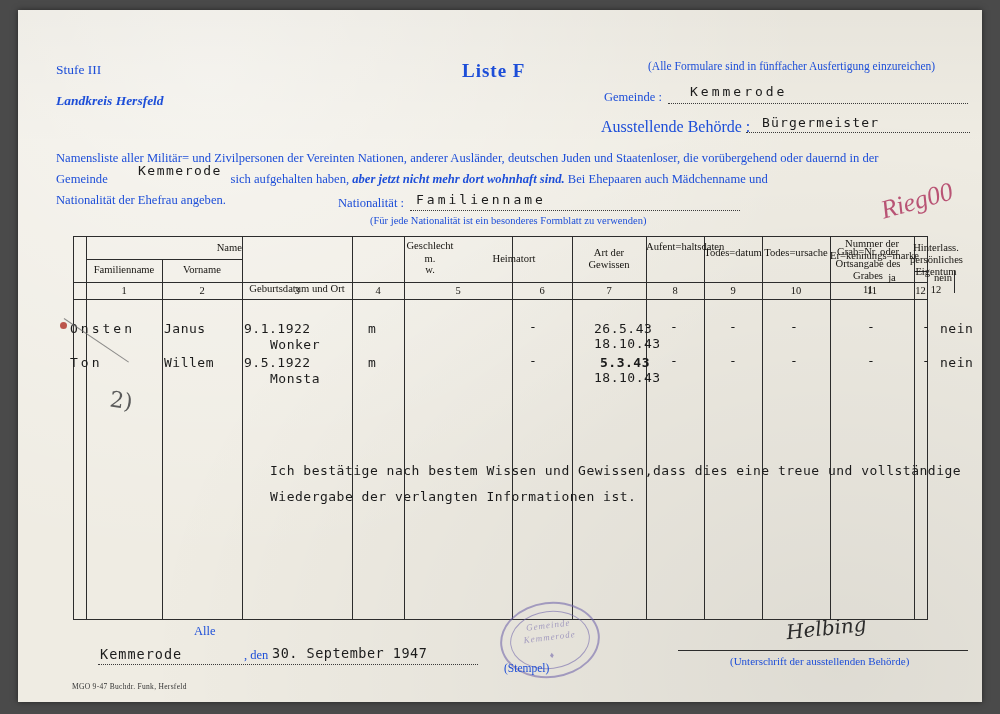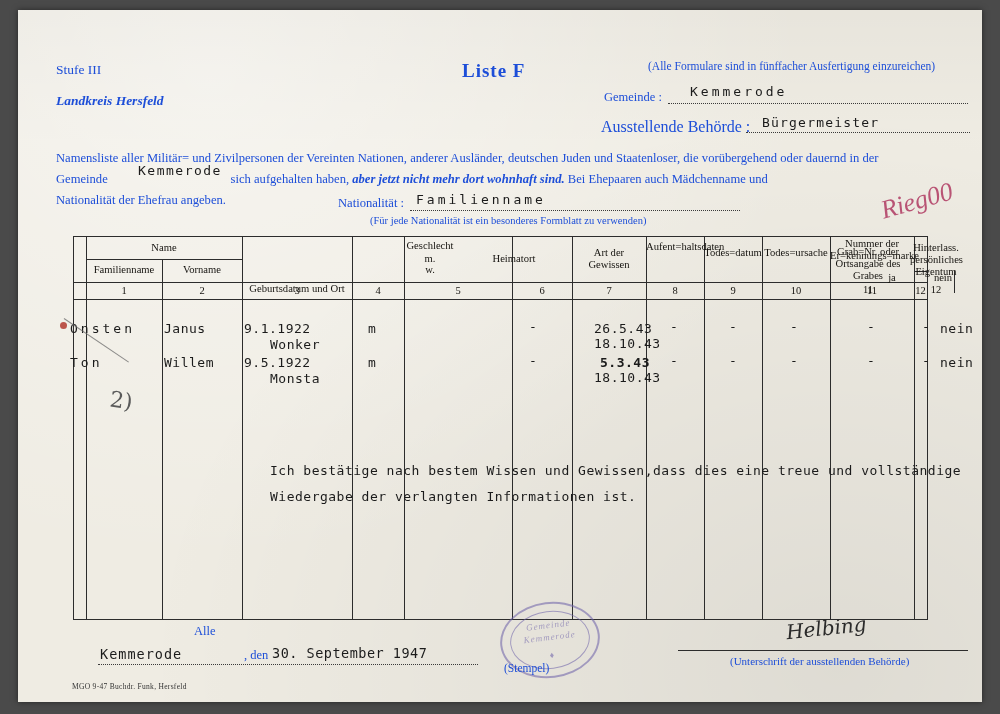--- a/index.html
+++ b/index.html
@@ -156,21 +156,21 @@
     <div class="vline" style="left:688px;"></div>
     <div class="vline" style="left:756px;"></div>
     <div class="vline" style="left:840px;"></div>
     <div class="vline" style="left:880px;top:34px;height:22px;"></div>
 
     <div class="hline" style="top:22px;left:12px;width:156px;"></div>
     <div class="hline" style="top:34px;left:840px;width:13px;"></div>
     <div class="hline" style="top:45px;"></div>
     <div class="hline" style="top:62px;"></div>
 
-    <div class="hdr" style="left:12px;top:5px;width:156px;">Name</div>
+    <div class="hdr" style="left:12px;top:5px;width:156px;text-align:right;">Name</div>
     <div class="hdr" style="left:12px;top:27px;width:76px;">Familienname</div>
     <div class="hdr" style="left:88px;top:27px;width:80px;">Vorname</div>
     <div class="hdr" style="left:168px;top:10px;width:110px;margin-top:36px;">
       <span>Geburtsdatum und Ort</span>
     </div>
     <div class="hdr" style="left:330px;top:3px;width:52px;">Geschlecht</div>
     <div class="hdr" style="left:330px;top:16px;width:52px;">m.</div>
     <div class="hdr" style="left:330px;top:27px;width:52px;">w.</div>
 
     <div class="hdr" style="left:382px;top:16px;width:116px;">Heimatort</div>

